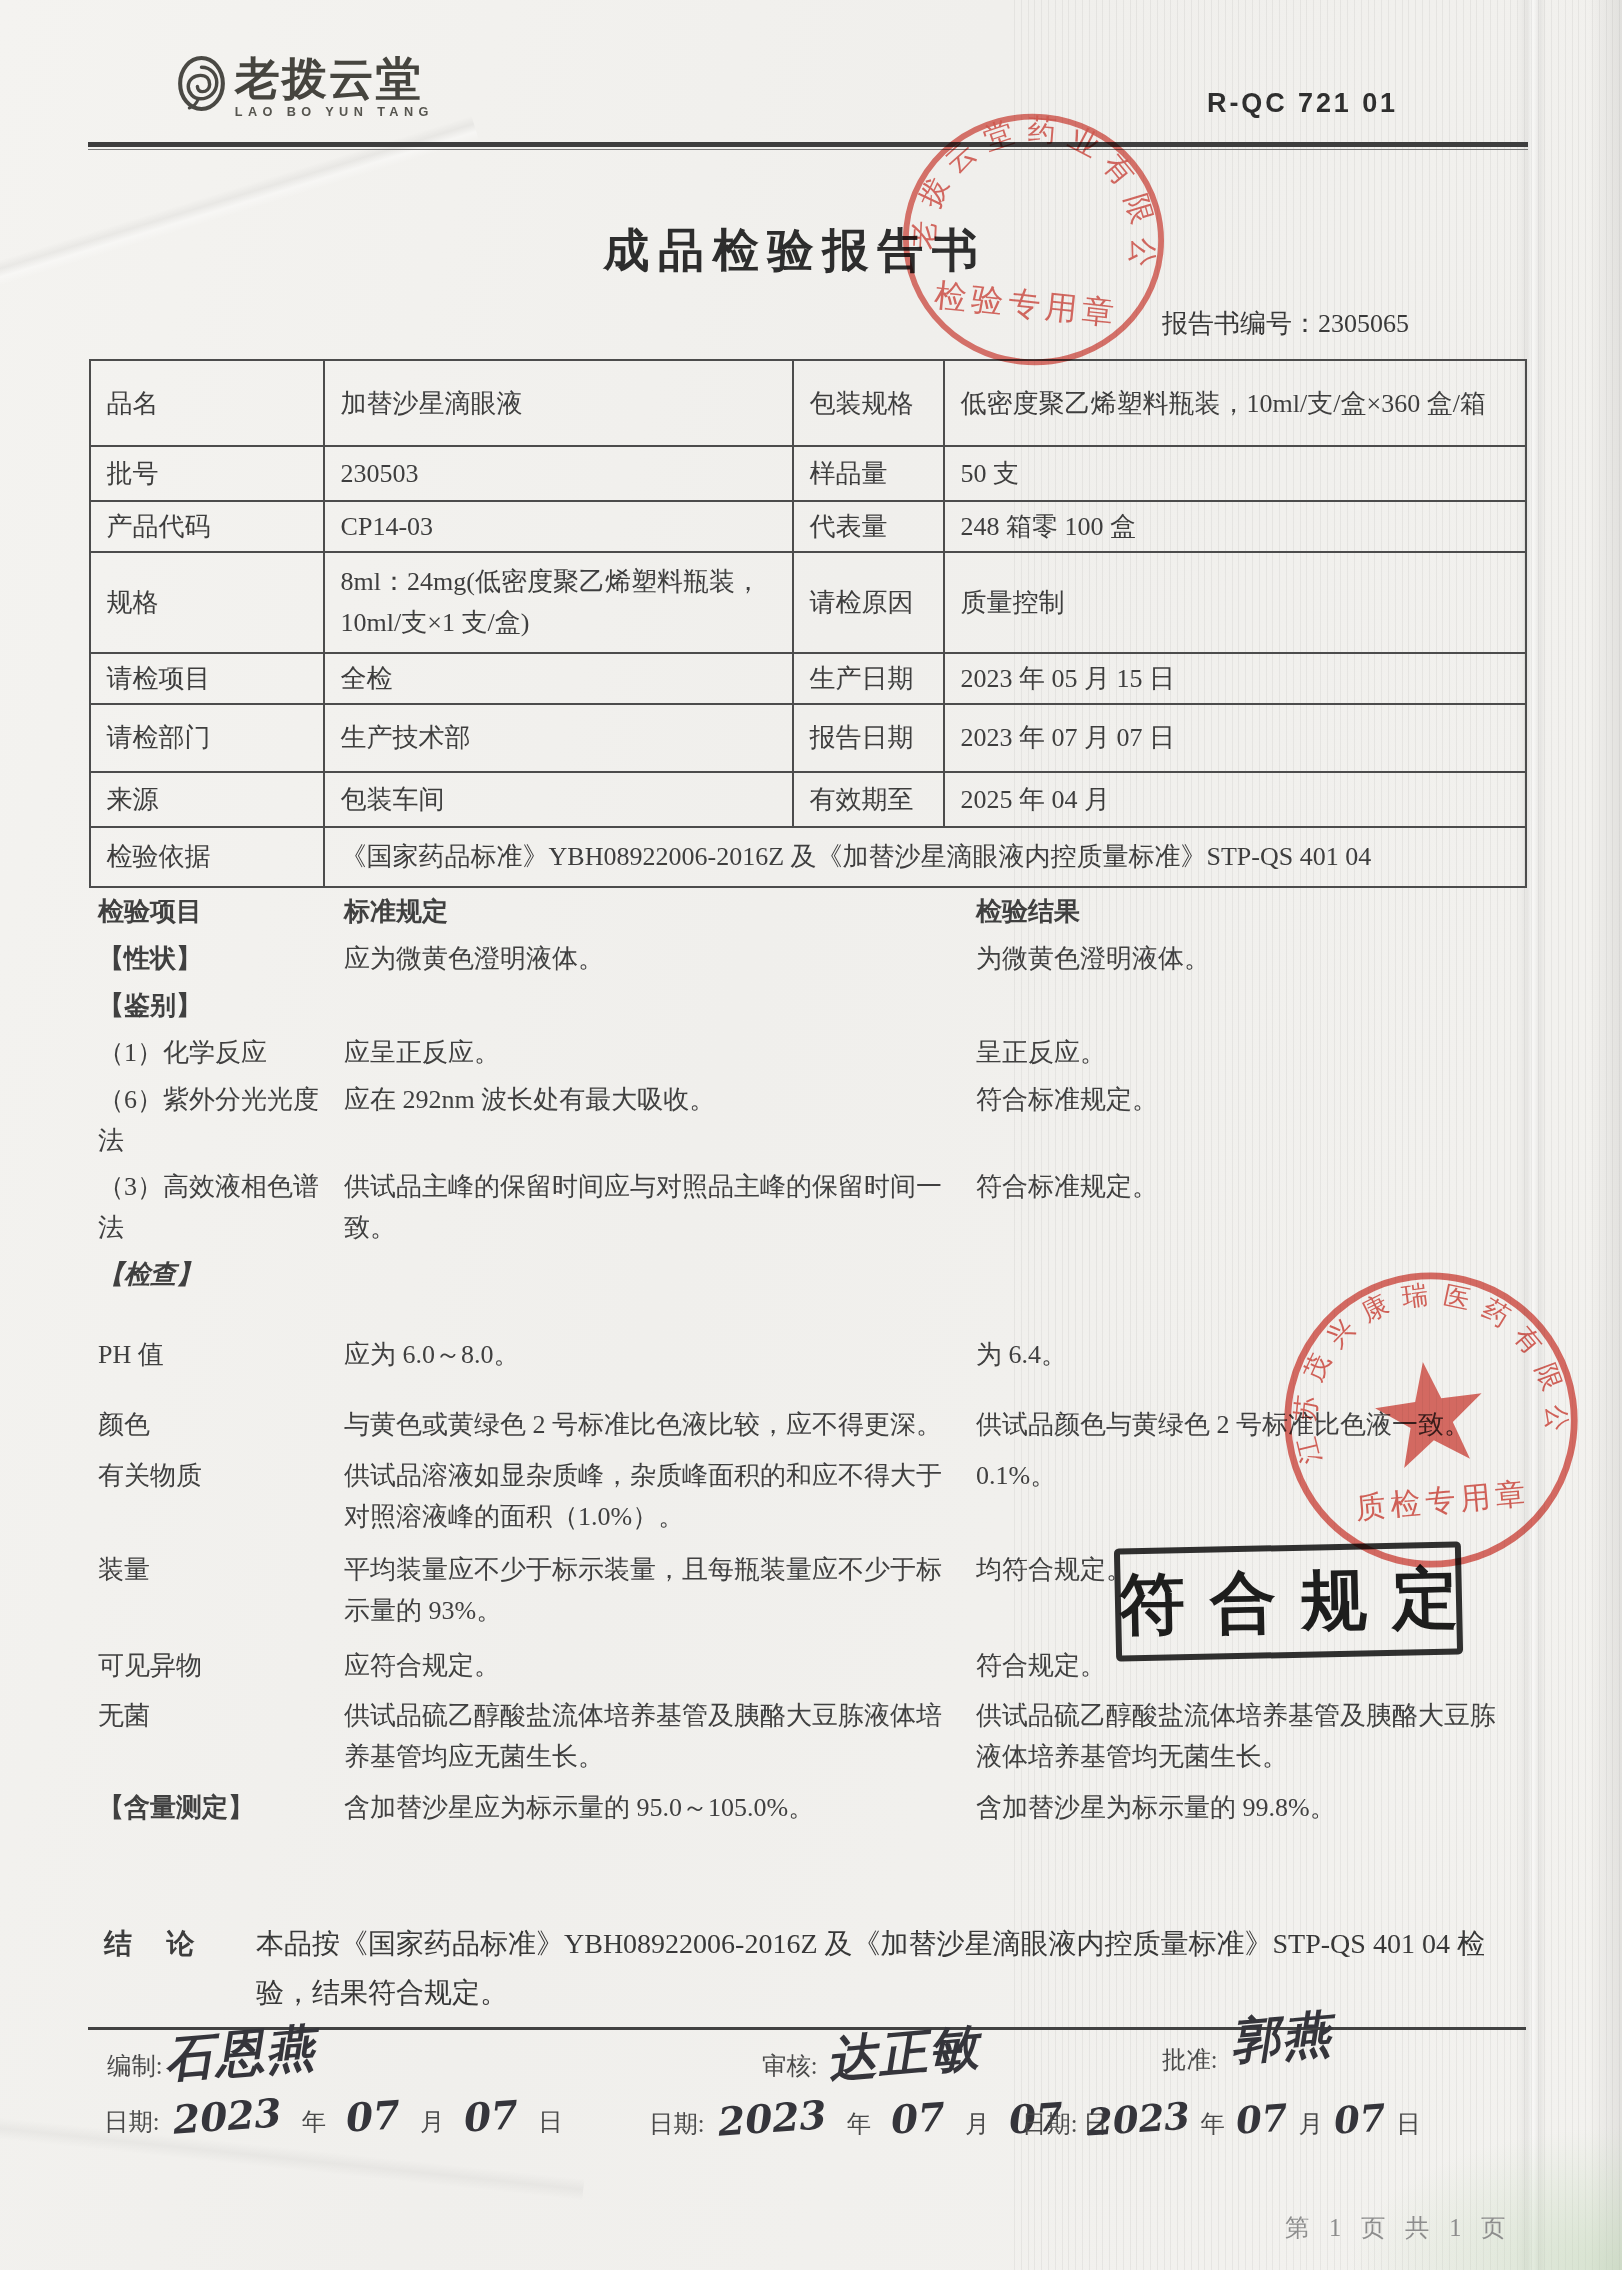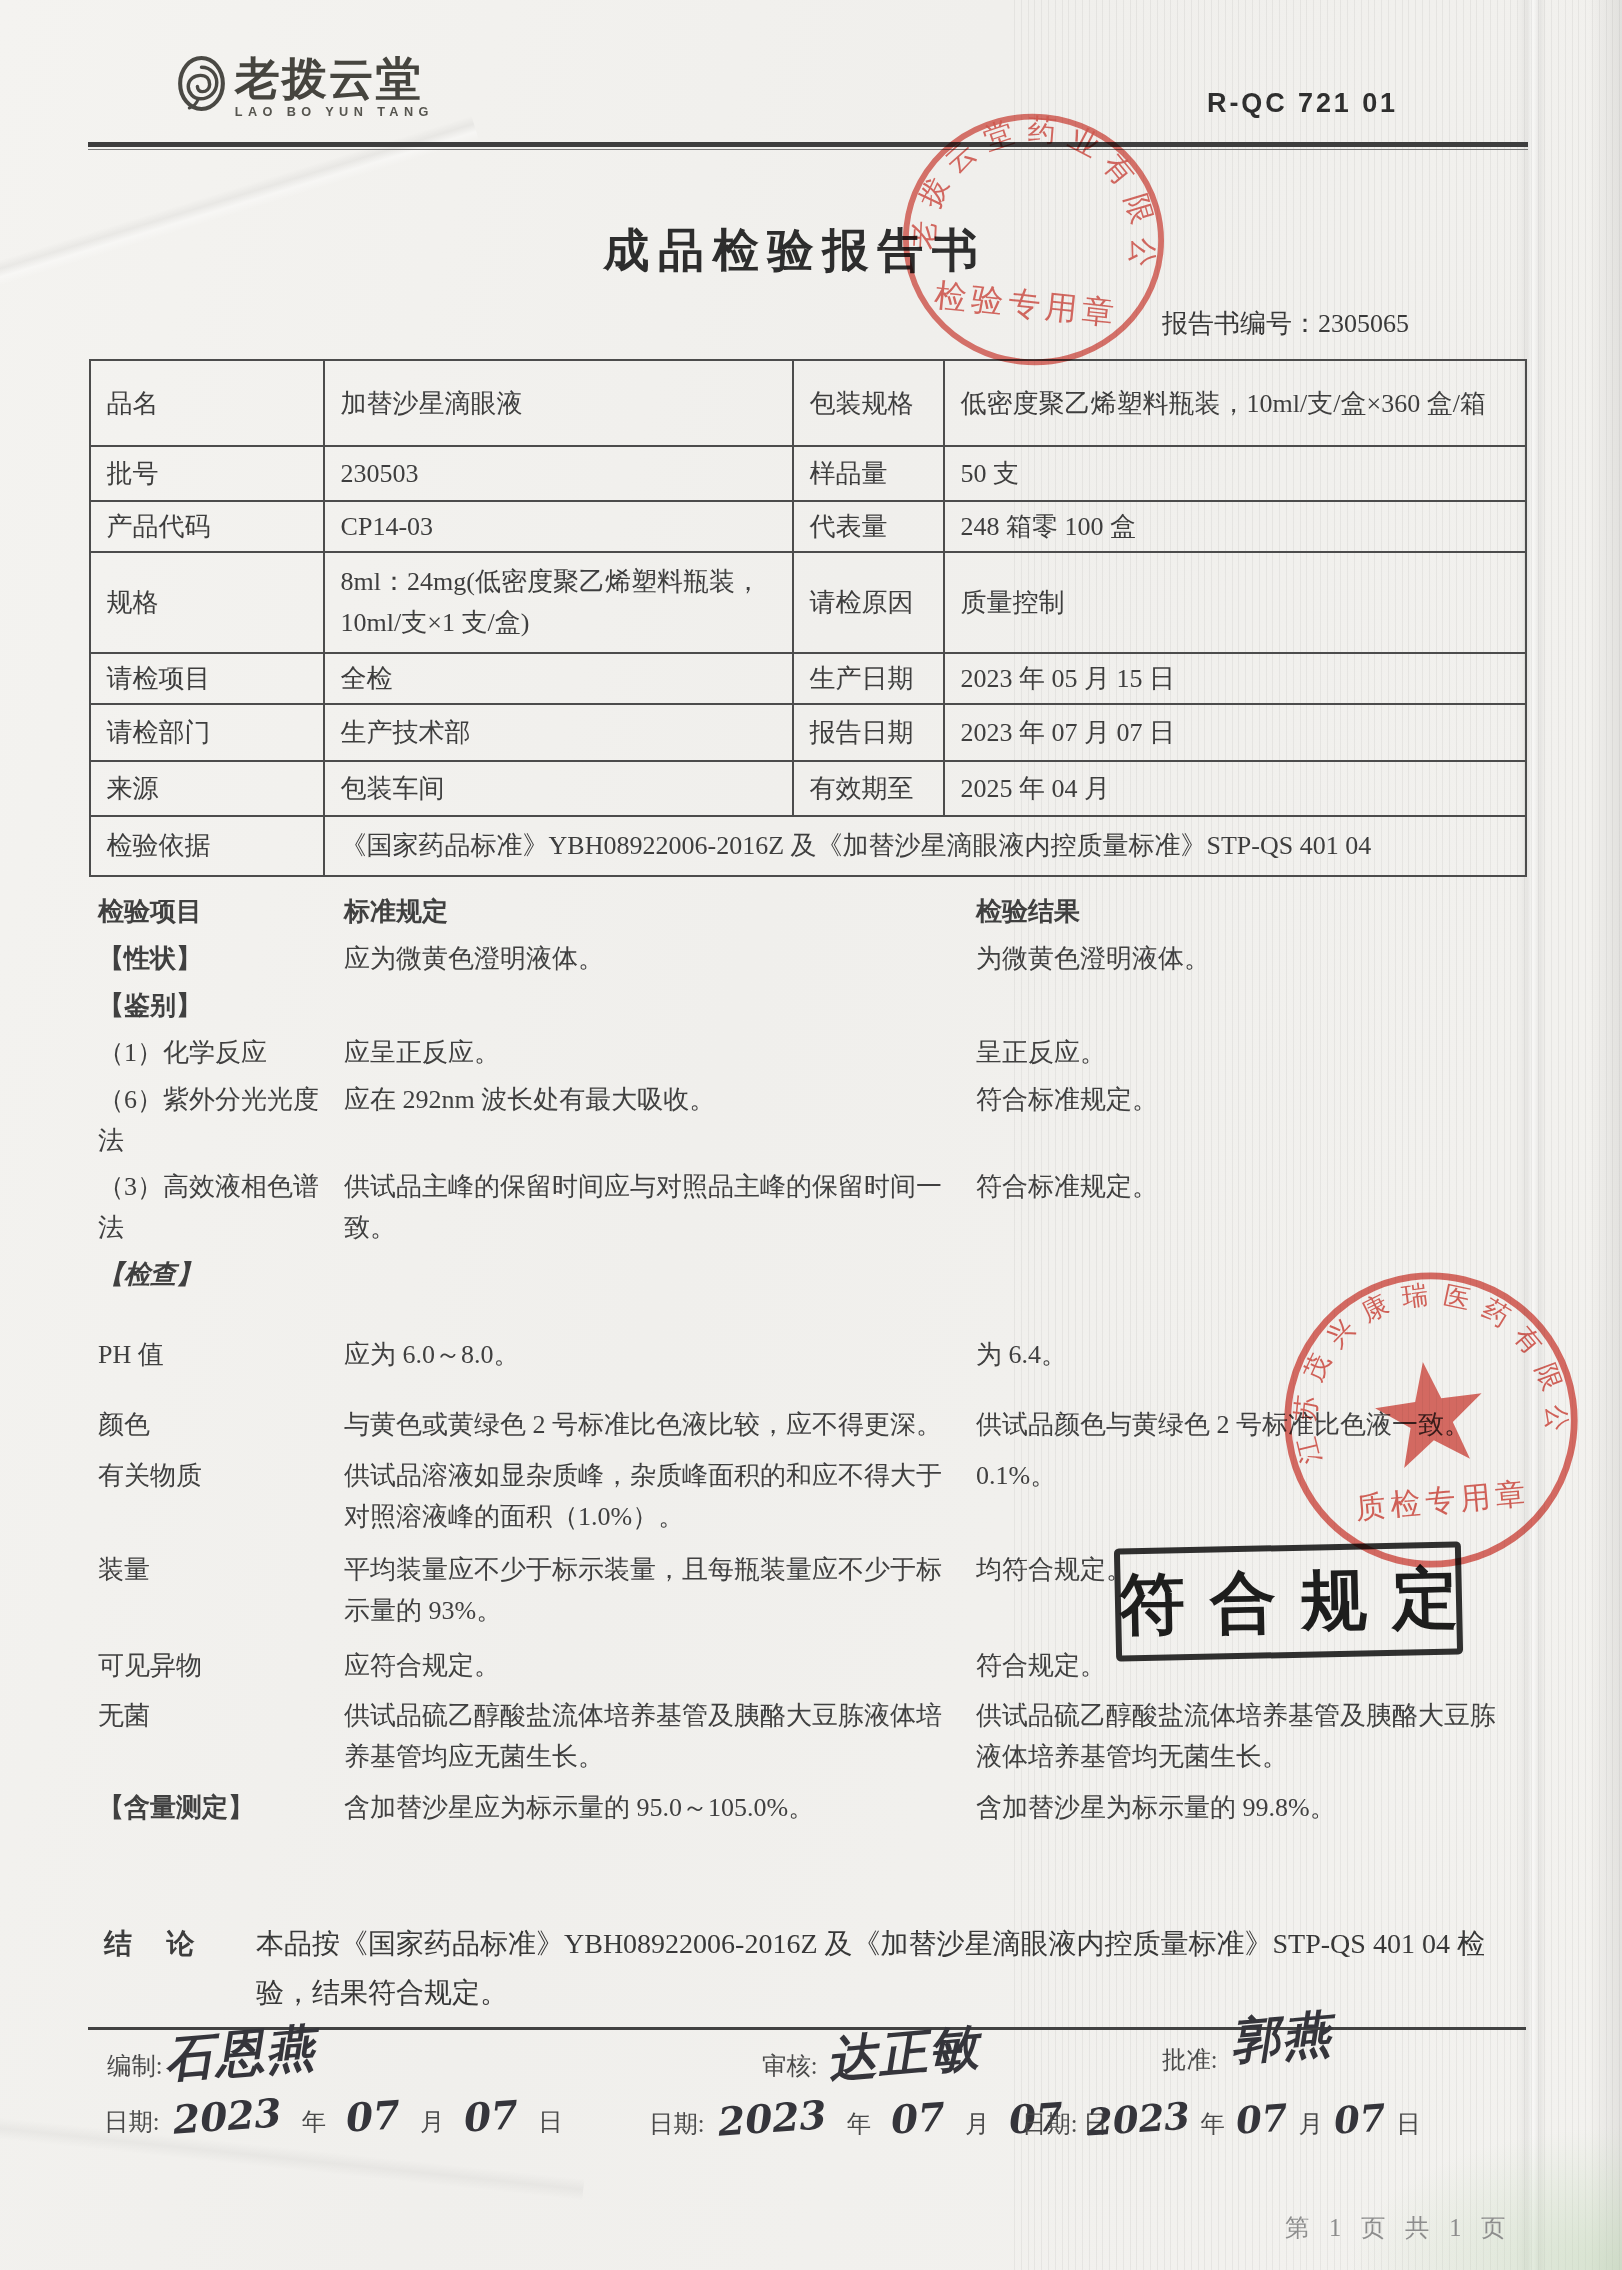--- a/index.html
+++ b/index.html
@@ -129,21 +129,21 @@
         <td>8ml：24mg(低密度聚乙烯塑料瓶装，10ml/支×1 支/盒)</td>
         <td>请检原因</td>
         <td>质量控制</td>
       </tr>
       <tr style="height:49px">
         <td>请检项目</td>
         <td>全检</td>
         <td>生产日期</td>
         <td>2023 年 05 月 15 日</td>
       </tr>
-      <tr style="height:57px">
+      <tr style="height:68px">
         <td>请检部门</td>
         <td>生产技术部</td>
         <td>报告日期</td>
         <td>2023 年 07 月 07 日</td>
       </tr>
       <tr style="height:55px">
         <td>来源</td>
         <td>包装车间</td>
         <td>有效期至</td>
         <td>2025 年 04 月</td>

